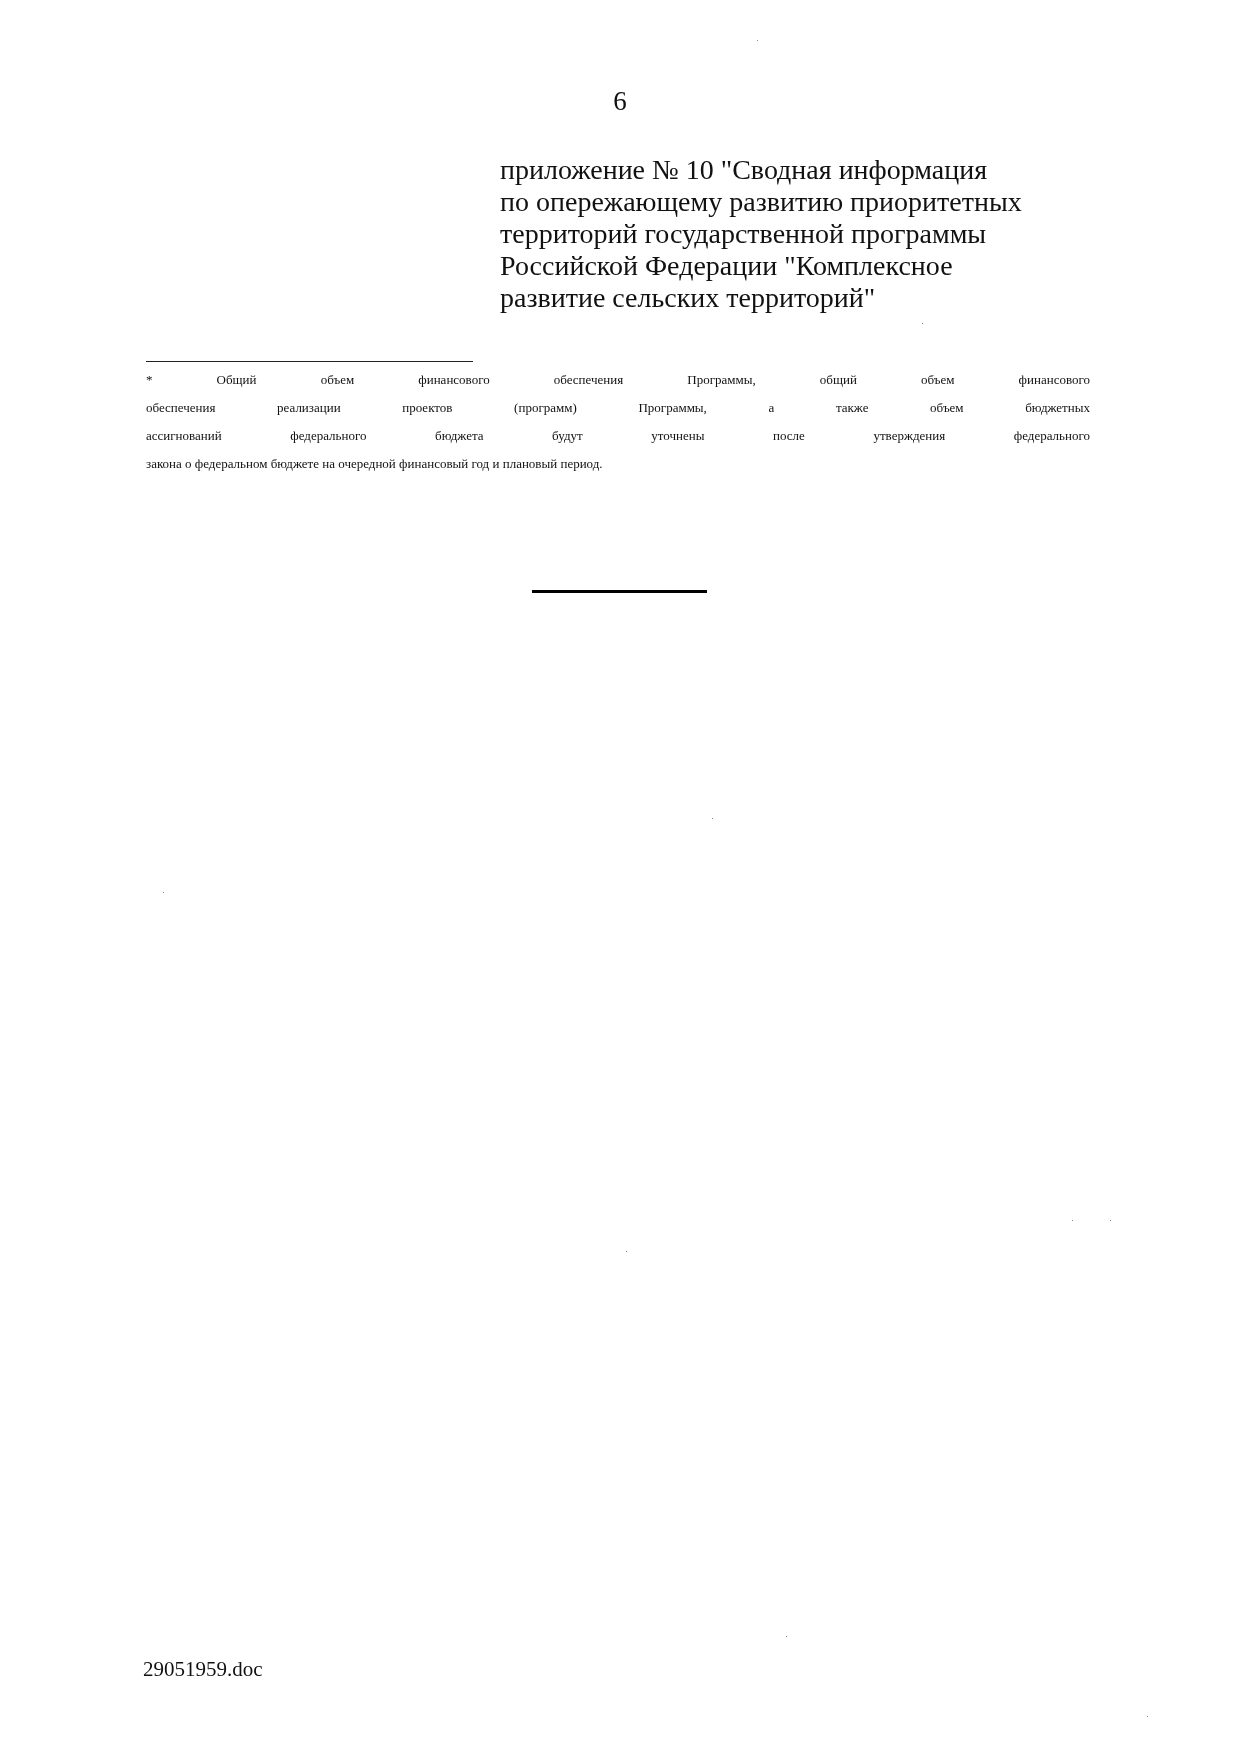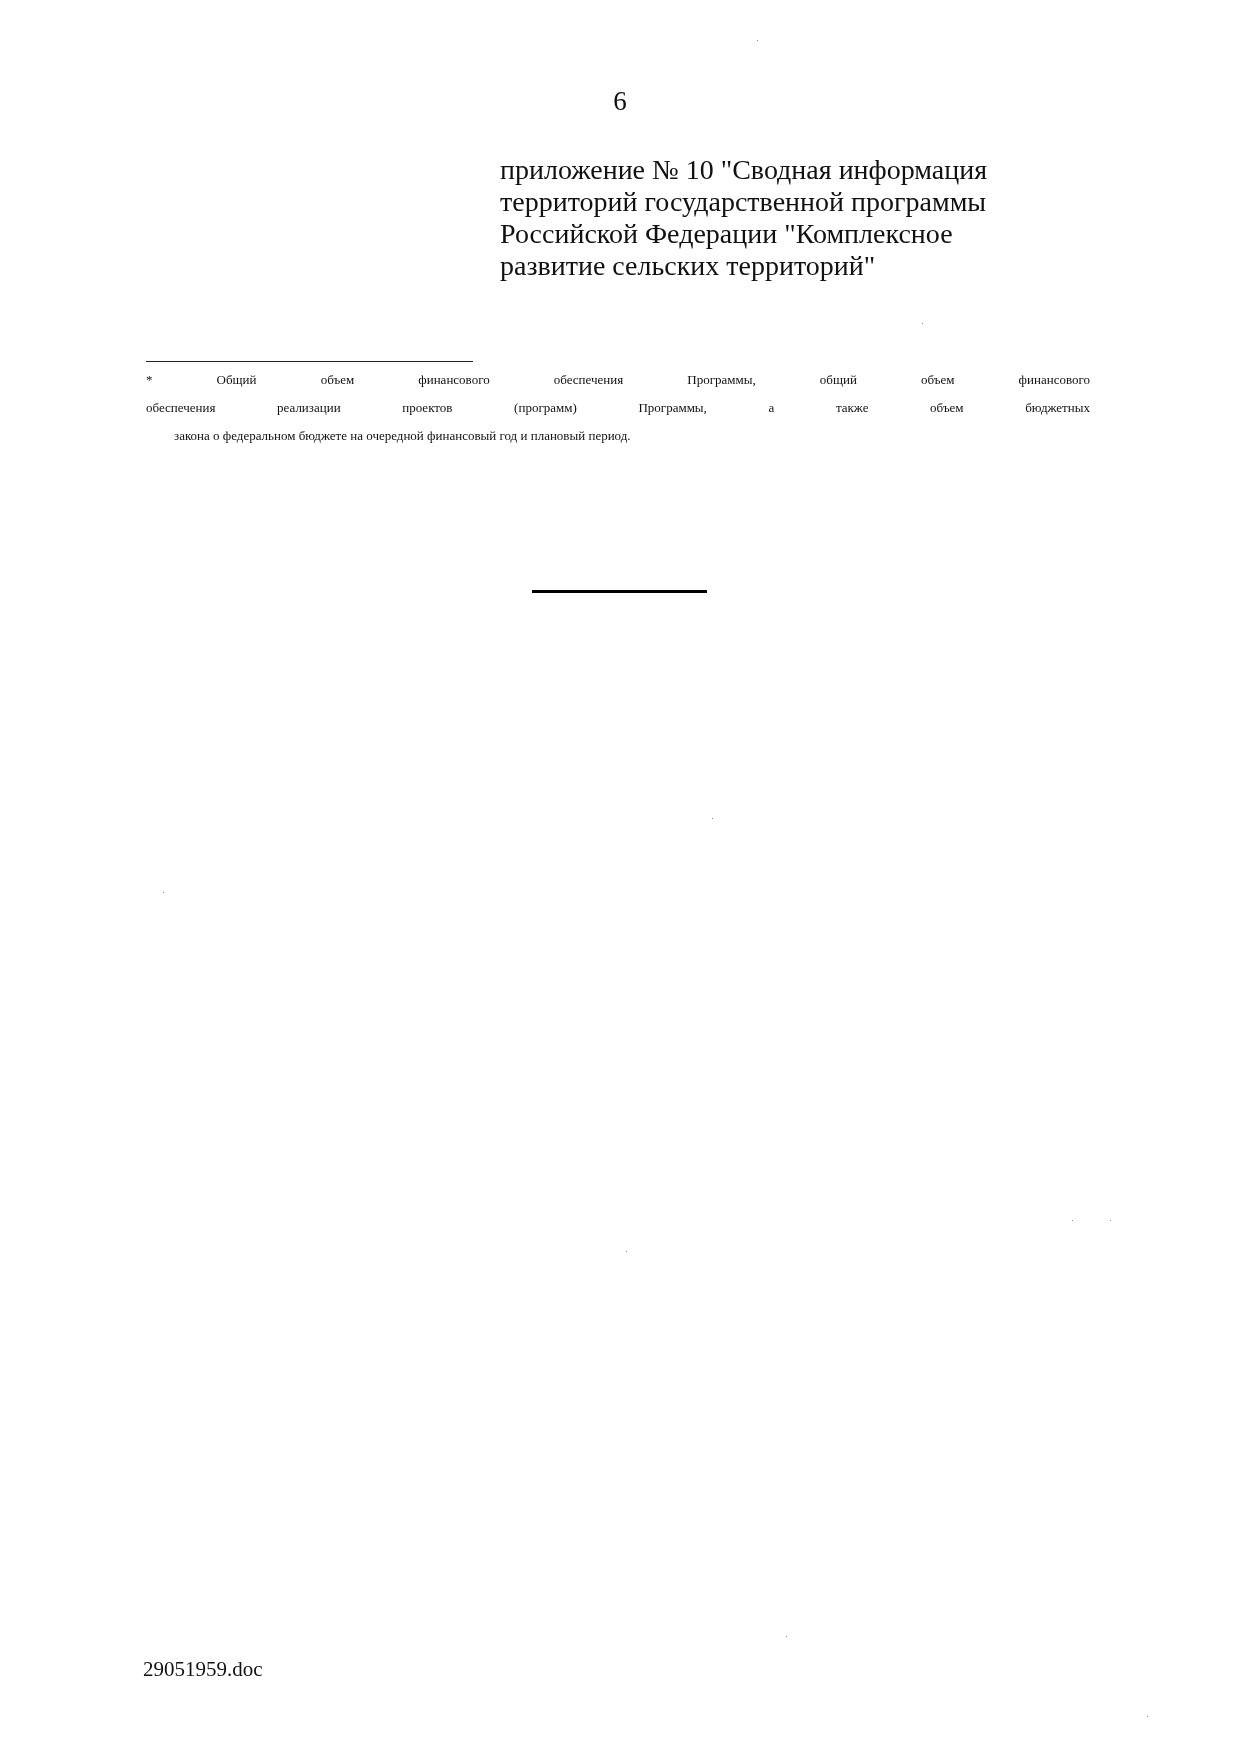--- a/index.html
+++ b/index.html
@@ -54,21 +54,20 @@
       text-align: justify;
     }
     .footnote-line {
       display: block;
       text-align: justify;
       text-align-last: justify;
       white-space: nowrap;
     }
     .footnote-line.last {
       text-align-last: left;
-      margin-left: 28px;
     }
     .end-rule {
       position: absolute;
       top: 590px;
       left: 532px;
       width: 175px;
       height: 0;
       border-top: 3px solid #000;
     }
     .doc-id {
@@ -85,30 +84,32 @@
       background: #888;
     }
   </style>
 </head>
 <body>
 
 <div class="page-number">6</div>
 
 <div class="annex-block">
   <span class="annex-line">приложение № 10 "Сводная информация</span>
+  <span class="annex-line">по опережающему развитию приоритетных</span>
   <span class="annex-line">территорий государственной программы</span>
   <span class="annex-line">Российской Федерации "Комплексное</span>
   <span class="annex-line">развитие сельских территорий"</span>
 </div>
 
 <div class="footnote-rule"></div>
 
 <div class="footnote">
   <span class="footnote-line">* Общий объем финансового обеспечения Программы, общий объем финансового</span>
   <span class="footnote-line">обеспечения реализации проектов (программ) Программы, а также объем бюджетных</span>
+  <span class="footnote-line">ассигнований федерального бюджета будут уточнены после утверждения федерального</span>
   <span class="footnote-line last">закона о федеральном бюджете на очередной финансовый год и плановый период.</span>
 </div>
 
 <div class="end-rule"></div>
 
 <div class="doc-id">29051959.doc</div>
 
 <div class="speck" style="top:40px;left:757px;"></div>
 <div class="speck" style="top:323px;left:922px;"></div>
 <div class="speck" style="top:818px;left:712px;"></div>

